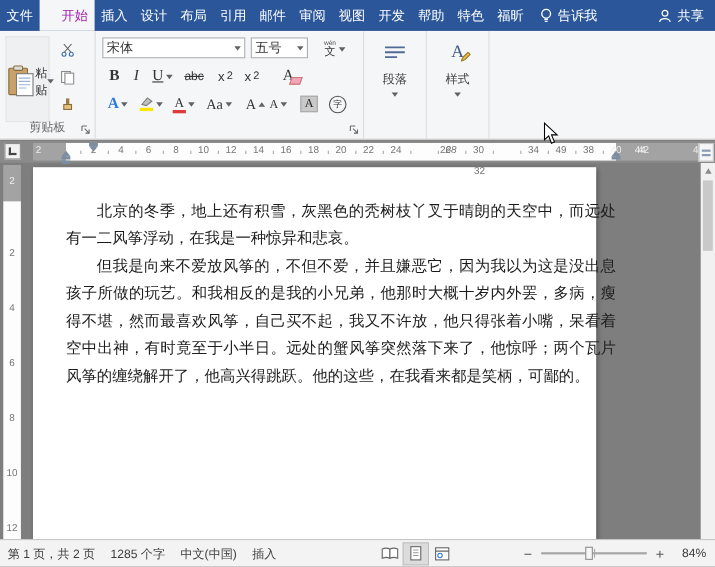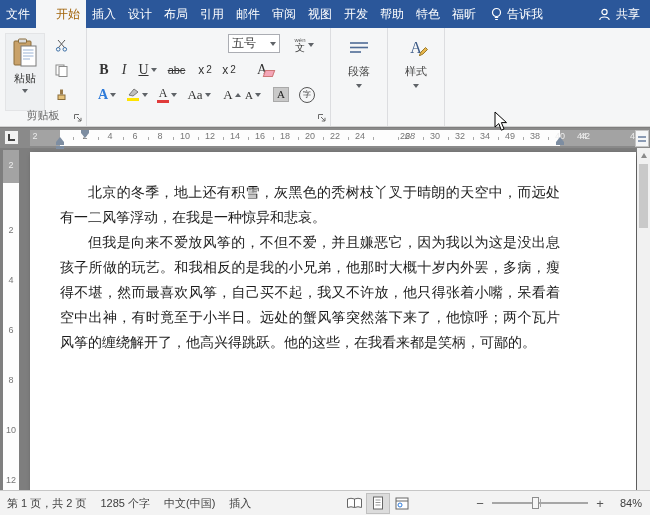--- a/index.html
+++ b/index.html
@@ -3,35 +3,35 @@
 <meta charset="utf-8">
 <style>
   html,body{margin:0;padding:0;}
   body{width:650px;height:515px;overflow:hidden;font-family:"Liberation Sans","DejaVu Sans",sans-serif;background:#7e7e7e;}
   #app{position:relative;width:650px;height:515px;overflow:hidden;}
 
   
   .titlebar{position:absolute;left:0;top:0;width:650px;height:28px;background:#2b579a;display:flex;align-items:stretch;color:#fff;font-size:12px;z-index:5;}
   .tabbar{display:flex;align-items:stretch;}
   .tab{display:flex;align-items:center;padding:0 6px;white-space:nowrap;cursor:default;}
-  .tab.active{background:#f5f6f7;color:#a16207;padding-left:20px;}
+  .tab.active{background:#f5f6f7;color:#a21caf;padding-left:20px;}
   .tellme{display:flex;align-items:center;gap:4px;padding:0 8px;white-space:nowrap;}
   .tb-spacer{flex:1;}
   .share{display:flex;align-items:center;gap:5px;padding:0 10px;white-space:nowrap;}
 
   
   .ribbon{position:absolute;left:0;top:28px;width:650px;height:99px;background:#f5f6f7;border-bottom:1px solid #d2d2d2;box-sizing:border-box;z-index:4;}
   .group{position:absolute;top:0;height:98px;border-right:1px solid #dcdde0;box-sizing:border-box;}
   .grplabel{position:absolute;bottom:3px;left:0;width:100%;text-align:center;font-size:11px;color:#696969;}
   .launcher{position:absolute;right:3px;bottom:3px;width:11px;height:11px;display:flex;align-items:center;justify-content:center;}
   .caret{display:inline-block;width:0;height:0;border-left:3.5px solid transparent;border-right:3.5px solid transparent;border-top:4px solid #5f6368;}
   .caret-up{display:inline-block;width:0;height:0;border-left:3px solid transparent;border-right:3px solid transparent;border-bottom:4px solid #5f6368;}
 
   .g-clipboard{left:0;width:87px;}
-  .pastebtn{position:absolute;left:5px;top:5px;width:38px;height:76px;display:flex;flex-direction:column;align-items:center;justify-content:flex-start;border:1px solid #e3e4e6;background:#eef0f2;}
+  .pastebtn{position:absolute;left:5px;top:5px;width:38px;height:76px;display:flex;align-items:center;justify-content:flex-start;border:1px solid #e3e4e6;background:#eef0f2;}
   .pastebtn .pl{font-size:11px;color:#333;margin-top:3px;}
   .pastebtn .caret{margin-top:3px;}
   .clipcol{position:absolute;left:48px;top:7px;display:flex;flex-direction:column;gap:4px;}
   .smallbtn{width:24px;height:19px;display:flex;align-items:center;justify-content:center;border:1px solid transparent;}
 
   .g-font{left:87px;width:244px;}
   .combo{position:absolute;top:6px;height:19px;background:#fff;border:1px solid #abadb3;box-sizing:border-box;display:flex;align-items:center;padding:0 3px;font-size:12px;color:#333;}
   .combo .caret{margin-left:auto;}
   .combo .cv{overflow:hidden;white-space:nowrap;}
   .fbtn{position:absolute;display:flex;align-items:center;justify-content:center;gap:2px;color:#333;height:21px;border:1px solid transparent;}
@@ -69,21 +69,21 @@
   .rtoggle{position:absolute;left:635px;top:130px;width:14px;height:17px;background:#f5f6f7;border:1px solid #c4c4c4;box-sizing:border-box;display:flex;flex-direction:column;gap:2px;align-items:center;justify-content:center;z-index:4;}
   .rtoggle i{display:block;width:8px;height:2px;background:#8b9bb4;}
 
   
   .docarea{position:absolute;left:0;top:148px;width:650px;height:342px;background:#7e7e7e;overflow:hidden;}
   .vruler{position:absolute;left:3px;top:2px;width:16px;height:340px;background:#8a8a8a;}
   .vr-margin{position:absolute;left:0;top:0;width:16px;height:33px;background:#a3a3a3;}
   .vr-white{position:absolute;left:0;top:33px;width:16px;height:307px;background:#fdfdfd;}
   .vnum{position:absolute;left:0;width:100%;text-align:center;font-size:9px;color:#767676;transform:translateY(-50%);line-height:1;}
   .vnum.margin{color:#ededed;}
-  .page{position:absolute;left:30px;top:4px;width:606px;height:345px;background:#ffffff;box-shadow:2px 2px 5px rgba(0,0,0,.35);}
+  .page{position:absolute;left:30px;top:4px;width:512px;height:345px;background:#ffffff;box-shadow:2px 2px 5px rgba(0,0,0,.35);}
   .textbody{position:absolute;left:30px;top:28px;width:500px;font-family:"Liberation Serif","DejaVu Serif",serif;font-size:14px;line-height:25px;color:#1c1c1c;text-align:justify;}
   .textbody p{margin:0;text-indent:2em;}
   .scrollbar{position:absolute;left:637px;top:0;width:13px;height:342px;background:#f1f1f1;}
   .scrollbar .up{height:14px;display:flex;align-items:center;justify-content:center;}
   .scrollbar .up i{width:0;height:0;border-left:3.5px solid transparent;border-right:3.5px solid transparent;border-bottom:5px solid #8a8a8a;}
   .scrollbar .thumb{position:absolute;left:2px;top:16px;width:9px;height:64px;background:#c9c9c9;}
 
   
   .statusbar{position:absolute;left:0;top:490px;width:650px;height:25px;background:#f3f3f3;border-top:1px solid #c6c6c6;box-sizing:border-box;display:flex;align-items:center;font-size:11px;color:#3d3d3d;z-index:5;}
   .sb-item{padding:0 7px;white-space:nowrap;}
@@ -195,20 +195,24 @@
       <div class="grplabel">剪贴板</div>
       <div class="launcher">
         <svg width="10" height="10" viewBox="0 0 10 10">
             <path d="M1.5 1.5 H6 M1.5 1.5 V6" stroke="#6a6a6a" fill="none"></path>
             <path d="M4 4 L8 8 M8 4.8 V8 H4.8" stroke="#6a6a6a" fill="none"></path>
           </svg>
       </div>
     </div>
 
     <div class="group g-font">
+      <div class="combo" style="left:6px;width:130px;">
+        <span class="cv">宋体</span>
+        <span class="caret"></span>
+      </div>
       <div class="combo" style="left:141px;width:52px;">
         <span class="cv">五号</span>
         <span class="caret"></span>
       </div>
       <div class="fbtn" style="left:198px;top:5px;width:36px;">
         <span class="ph">
           <i>wén</i>
           <b>文</b>
         </span>
         <span class="caret"></span>
@@ -344,21 +348,21 @@
       <span class="hnum" style="left: 210px;">12</span>
       <span class="hnum" style="left: 235px;">14</span>
       <span class="hnum" style="left: 260px;">16</span>
       <span class="hnum" style="left: 285px;">18</span>
       <span class="hnum" style="left: 310px;">20</span>
       <span class="hnum" style="left: 335px;">22</span>
       <span class="hnum" style="left: 360px;">24</span>
       <span class="hnum" style="left: 385px; margin-left: 20px;">26</span>
       <span class="hnum" style="left: 410px; font-style: italic;">28</span>
       <span class="hnum" style="left: 435px;">30</span>
-      <span class="hnum" style="left: 460px;">32</span>
+      <span class="hnum" style="left: 436px; margin-top: 19px;">32</span>
       <span class="hnum" style="left: 485px;">34</span>
       <span class="hnum" style="left: 510px;">49</span>
       <span class="hnum" style="left: 535px;">38</span>
       <span class="hnum margin" style="left: 560px;">40</span>
       <span class="hnum margin" style="left: 585px;">42</span>
       <span class="hnum margin" style="left: 582px;">44</span>
       <span class="hnum margin" style="left: 635px;">46</span>
       <span class="tick" style="left: 72.5px;"></span>
       <span class="tick" style="left: 97.5px;"></span>
       <span class="tick" style="left: 122.5px;"></span>

